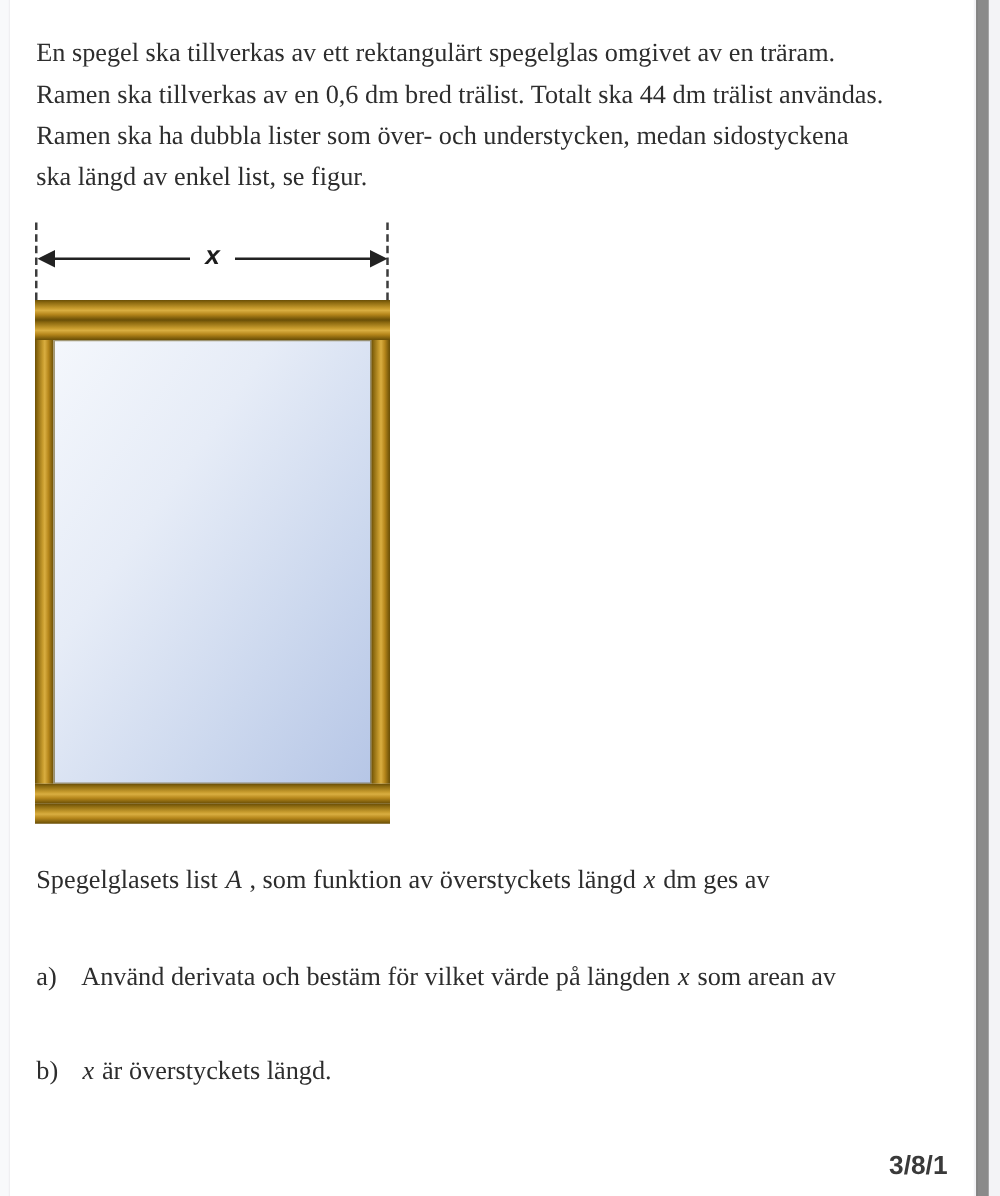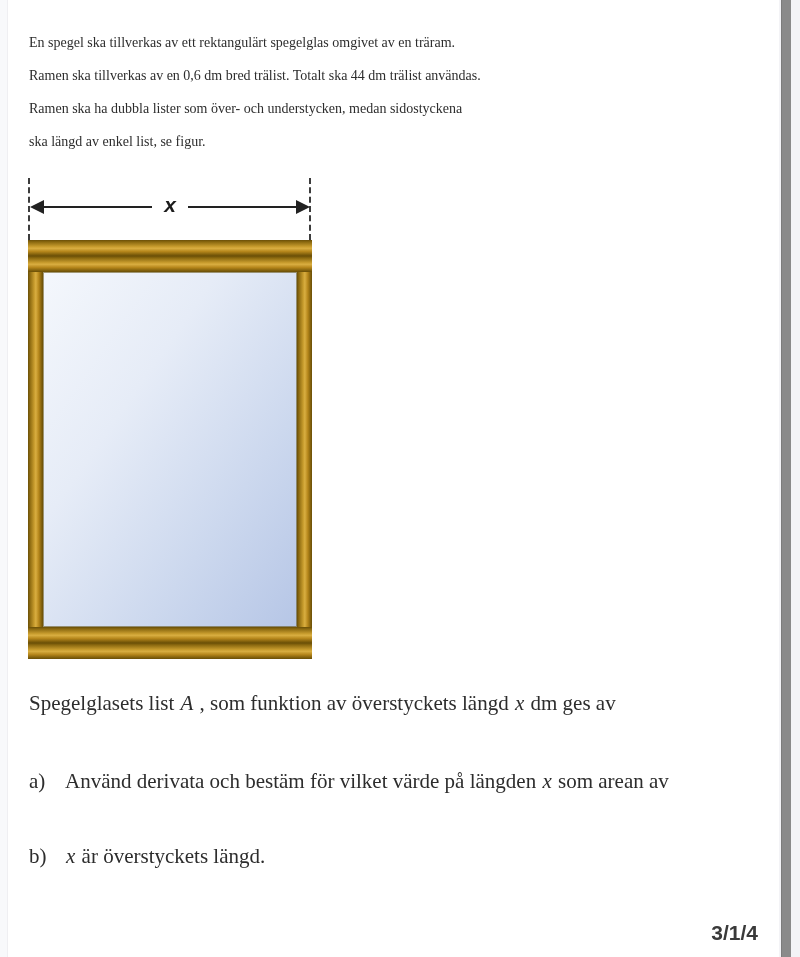--- a/index.html
+++ b/index.html
@@ -17,21 +17,21 @@
 
   
   .left-edge {
     position: absolute; left: 0; top: 0; width: 8px; height: 957px;
     background: #f8f9fb; border-right: 1px solid #efeff2;
   }
 
   
   .intro {
     position: absolute; left: 29px; top: 26px; width: 745px;
-    font-size: 14px; line-height: 33px; white-space: nowrap;
+    font-size: 21px; line-height: 33px; white-space: nowrap;
   }
 
   .statement {
     position: absolute; left: 29px; top: 688px; width: 740px;
     font-size: 21px; line-height: 31px; white-space: nowrap;
   }
 
   .task {
     position: absolute; left: 29px; width: 745px;
     font-size: 21px; line-height: 31px; white-space: nowrap;
@@ -159,18 +159,18 @@
     </div>
   </div>
 
   <div class="task task-b">
     <span class="marker">b)</span>
     <div class="task-lines">
       <div><span class="seg-i">x</span><span> är överstyckets längd.</span></div>
     </div>
   </div>
 
-  <div class="footer-score">3/1/4</div>
+  <div class="footer-score">3/8/1</div>
 
   <div class="scroll-track"></div>
   <div class="scroll-thumb"></div>
 
 </div>
 
 </body></html>

